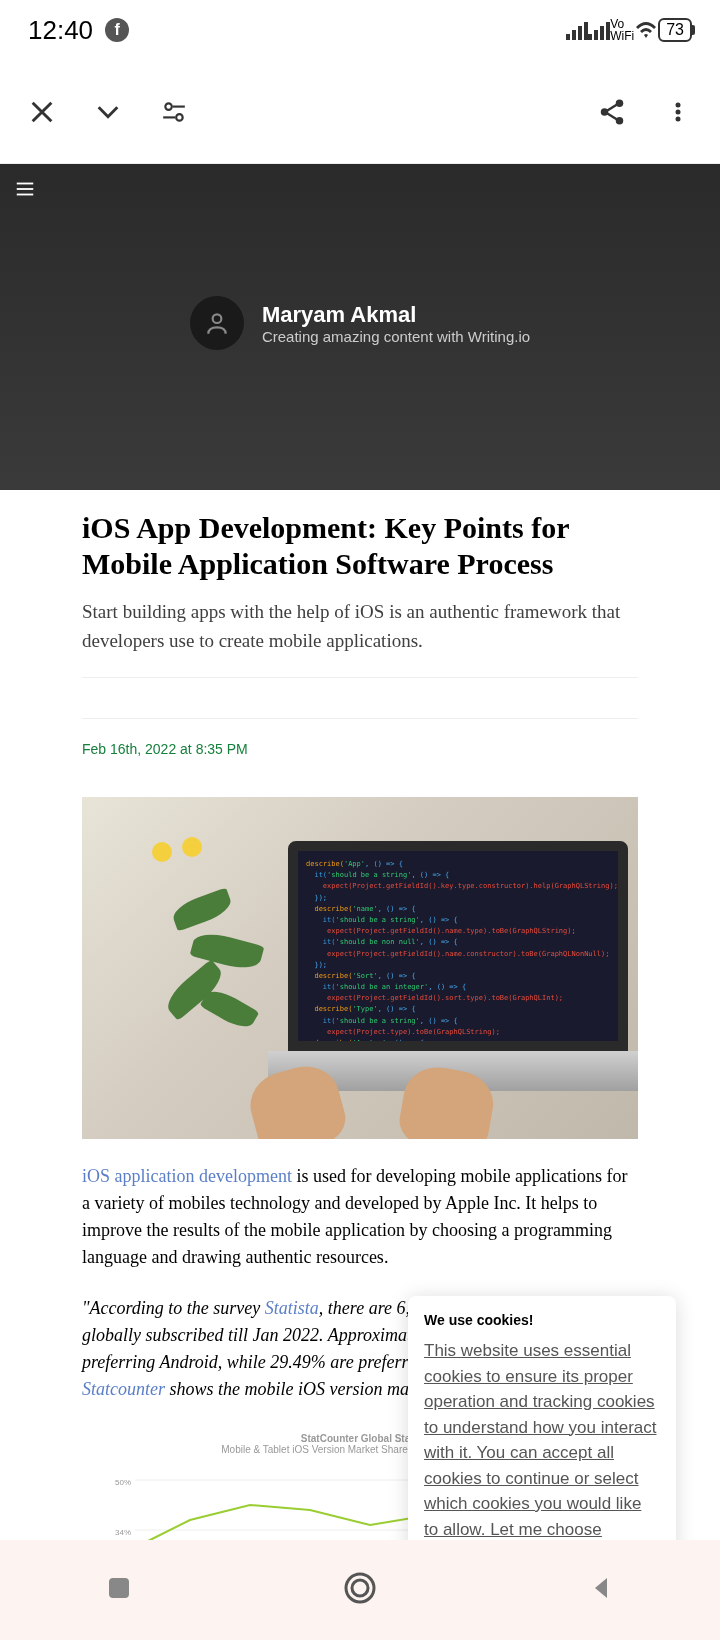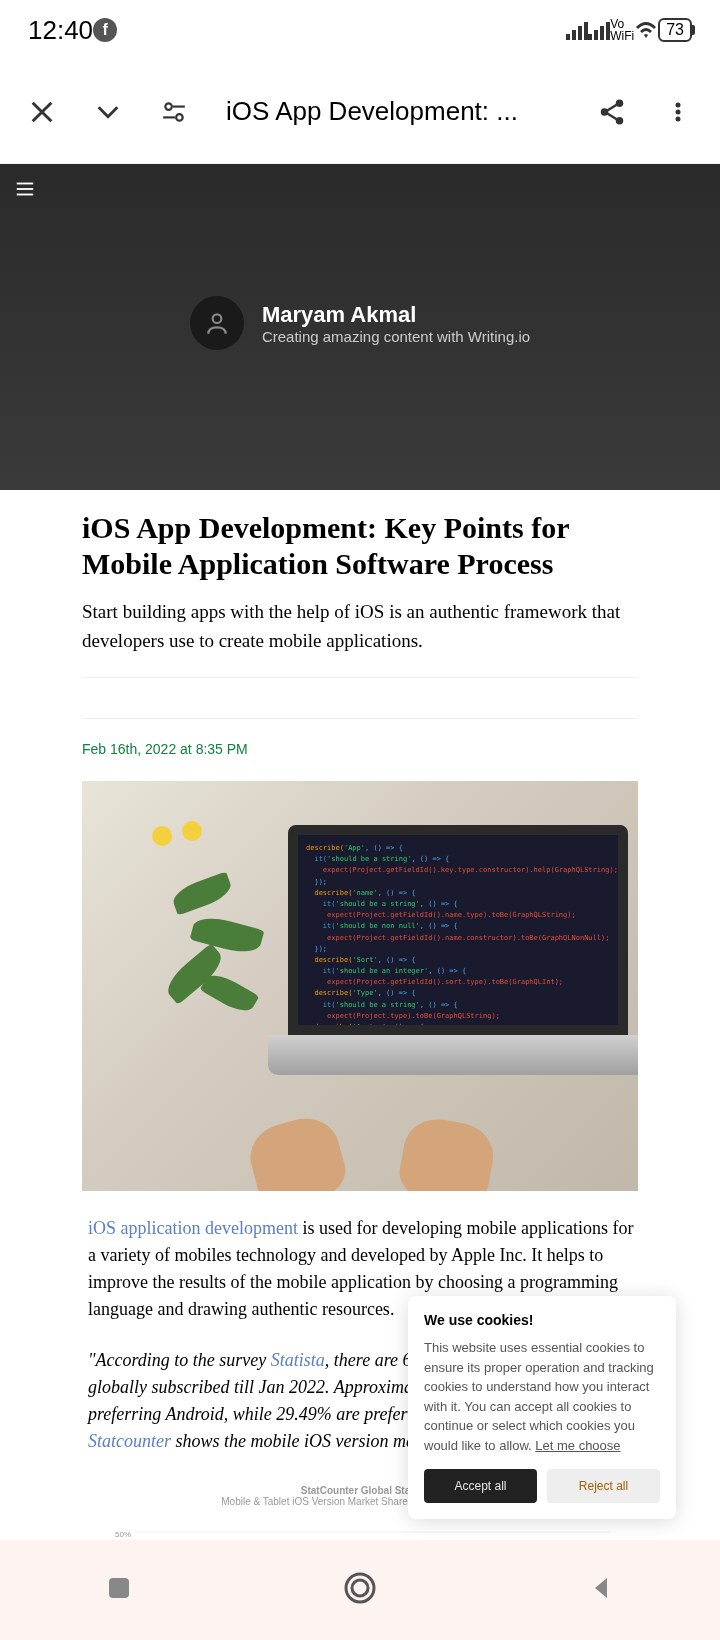--- a/index.html
+++ b/index.html
@@ -1,19 +1,19 @@
 <!DOCTYPE html>
 <html><head>
 <meta charset="utf-8">
 <style>
 * { margin: 0; padding: 0; box-sizing: border-box; }
 body { font-family: -apple-system, Helvetica, Arial, sans-serif; width: 720px; height: 1640px; background: #fff; }
 
 .status-bar { height: 60px; display: flex; justify-content: space-between; align-items: center; padding: 0 28px; font-size: 26px; font-weight: 500; }
-.status-left { display: flex; align-items: center; }
+.status-left { display: flex; align-items: center; gap: 12px; }
 .status-right { display: flex; align-items: center; gap: 0; }
 .fb-icon { width: 24px; height: 24px; border-radius: 50%; background: #555; display: flex; align-items: center; justify-content: center; color: #fff; font-weight: bold; font-size: 16px; }
 .signal-bars { display: flex; align-items: flex-end; gap: 2px; height: 20px; }
 .signal-bars span { width: 4px; background: #333; }
 .wifi-label { font-size: 12px; line-height: 1; }
 .battery { border: 2px solid #333; border-radius: 6px; padding: 1px 6px; font-size: 16px; position: relative; }
 .battery::after { content: ''; position: absolute; right: -5px; top: 5px; width: 3px; height: 10px; background: #333; border-radius: 0 2px 2px 0; }
 
 .browser-bar { height: 104px; display: flex; align-items: center; padding: 0 22px; gap: 26px; border-bottom: 1px solid #eee; }
 .browser-title-area { flex: 1; min-width: 0; margin-left: 6px; }
@@ -23,47 +23,47 @@
 
 .hero { height: 326px; background: linear-gradient(180deg, #2a2a2a 0%, #3a3a3a 100%); position: relative; }
 .hamburger { position: absolute; top: 14px; left: 14px; color: #fff; }
 .author-block { position: absolute; top: 132px; left: 0; right: 0; display: flex; align-items: center; justify-content: center; gap: 18px; }
 .avatar { width: 54px; height: 54px; border-radius: 50%; background: #1a1a1a; display: flex; align-items: center; justify-content: center; }
 .author-name { color: #fff; font-size: 22px; font-weight: 700; }
 .author-tagline { color: #ccc; font-size: 15px; }
 
 .content { padding: 20px 82px 0; }
 .article-title { font-family: Georgia, serif; font-size: 30px; font-weight: 700; line-height: 1.2; margin-bottom: 16px; }
-.article-subtitle { font-family: Georgia, serif; font-size: 19px; line-height: 1.5; color: #000000; padding-bottom: 22px; border-bottom: 1px solid #eee; }
+.article-subtitle { font-family: Georgia, serif; font-size: 19px; line-height: 1.5; color: #404040; padding-bottom: 22px; border-bottom: 1px solid #eee; }
 .divider2 { border-bottom: 1px solid #eee; margin-top: 40px; }
 .timestamp { font-size: 14px; color: #15803d; margin-top: 22px; }
 
-.hero-image { margin-top: 24px; height: 410px; background: linear-gradient(135deg, #e8e4d8 0%, #d4ccc0 40%, #c0b8aa 100%); position: relative; overflow: hidden; }
+.hero-image { margin-top: 40px; height: 342px; background: linear-gradient(135deg, #e8e4d8 0%, #d4ccc0 40%, #c0b8aa 100%); position: relative; overflow: hidden; }
 .laptop { position: absolute; right: -10px; top: 44px; width: 360px; height: 270px; }
 .laptop-screen { width: 340px; height: 210px; background: #1a1a2e; border: 10px solid #2a2a2a; border-radius: 8px 8px 0 0; padding: 8px; font-family: monospace; font-size: 7px; line-height: 1.6; color: #4ae; overflow: hidden; }
 .laptop-base { width: 380px; height: 40px; background: linear-gradient(180deg, #d0d0d0, #a0a0a0); border-radius: 0 0 10px 10px; margin-left: -20px; }
 .code-line { white-space: nowrap; }
 .c1 { color: #f39c12; } .c2 { color: #3498db; } .c3 { color: #e74c3c; } .c4 { color: #2ecc71; }
 .plant { position: absolute; left: 60px; top: 40px; width: 140px; height: 300px; }
 .leaf { position: absolute; background: #4a7c3a; border-radius: 50% 10% 50% 10%; }
 .flower { position: absolute; width: 20px; height: 20px; border-radius: 50%; background: #f4d03f; }
 .hands { position: absolute; bottom: -20px; left: 160px; width: 300px; height: 120px; }
 .hand { position: absolute; width: 90px; height: 80px; background: #d4a57a; border-radius: 40% 40% 30% 30%; }
 
-.body-text { font-family: Georgia, serif; font-size: 18px; line-height: 1.5; margin-top: 24px; margin-left: 6px; }
+.body-text { font-family: Georgia, serif; font-size: 18px; line-height: 1.5; margin-top: 24px; }
 .link { color: #5b7fc7; }
 .italic { font-style: italic; }
 
 .chart-area { margin-top: 30px; position: relative; height: 180px; }
 .chart-titles { text-align: center; font-size: 10px; color: #999; }
 .chart-svg { width: 100%; height: 150px; margin-top: 10px; }
 
 .cookie-popup { position: absolute; right: 44px; top: 1296px; width: 268px; background: #fff; border-radius: 8px; box-shadow: 0 2px 20px rgba(0,0,0,0.15); padding: 16px; }
 .cookie-title { font-size: 14px; font-weight: 700; margin-bottom: 10px; }
-.cookie-text { font-size: 13px; color: #555; line-height: 1.5; }
+.cookie-text { font-size: 17px; color: #555; line-height: 1.5; text-decoration: underline; }
 .cookie-link { text-decoration: underline; }
 .cookie-buttons { display: flex; gap: 10px; margin-top: 14px; }
 .cookie-btn { flex: 1; padding: 10px; font-size: 12px; border-radius: 4px; border: none; text-align: center; }
 .accept { background: #222; color: #e5e5e5; }
 .reject { background: #eee; color: #a16207; }
 
 .nav-bar { position: absolute; bottom: 0; left: 0; right: 0; height: 100px; background: #fdf4f1; display: flex; justify-content: space-around; align-items: center; }
 </style>
 </head>
 <body>
@@ -110,21 +110,20 @@
     </div>
   <div class="icon-btn">
       <svg width="26" height="26" viewBox="0 0 24 24">
         <circle cx="7" cy="7" r="3" stroke="#333" stroke-width="2" fill="none"></circle>
         <line x1="11" y1="7" x2="22" y2="7" stroke="#333" stroke-width="2"></line>
         <circle cx="17" cy="17" r="3" stroke="#333" stroke-width="2" fill="none"></circle>
         <line x1="2" y1="17" x2="13" y2="17" stroke="#333" stroke-width="2"></line>
       </svg>
     </div>
   <div class="browser-title-area">
-    <div class="browser-title">iOS App Development: ...</div>
   </div>
   <div class="icon-btn">
       <svg width="30" height="30" viewBox="0 0 24 24">
         <circle cx="18" cy="5" r="3" fill="#333"></circle>
         <circle cx="6" cy="12" r="3" fill="#333"></circle>
         <circle cx="18" cy="19" r="3" fill="#333"></circle>
         <line x1="8" y1="11" x2="16" y2="6" stroke="#333" stroke-width="2"></line>
         <line x1="8" y1="13" x2="16" y2="18" stroke="#333" stroke-width="2"></line>
       </svg>
     </div>

